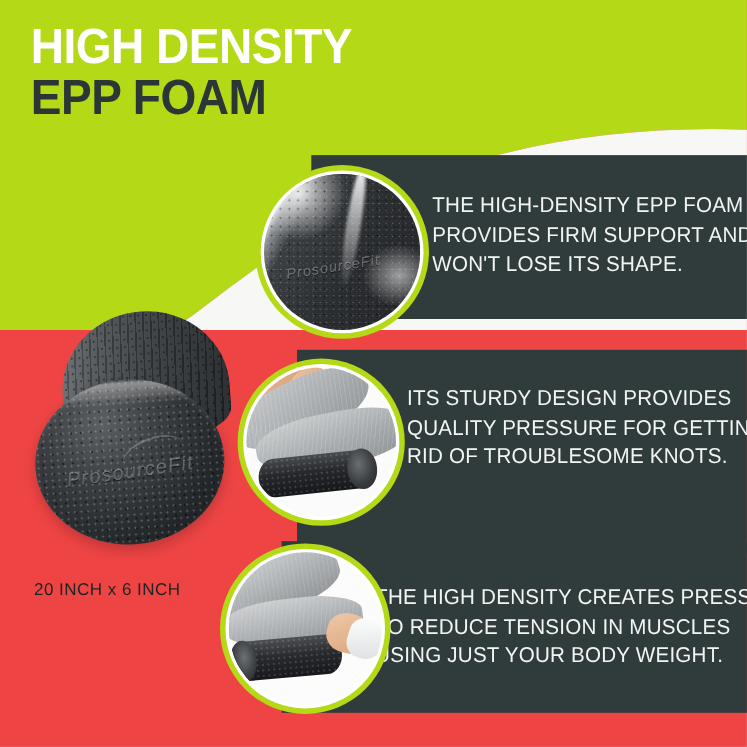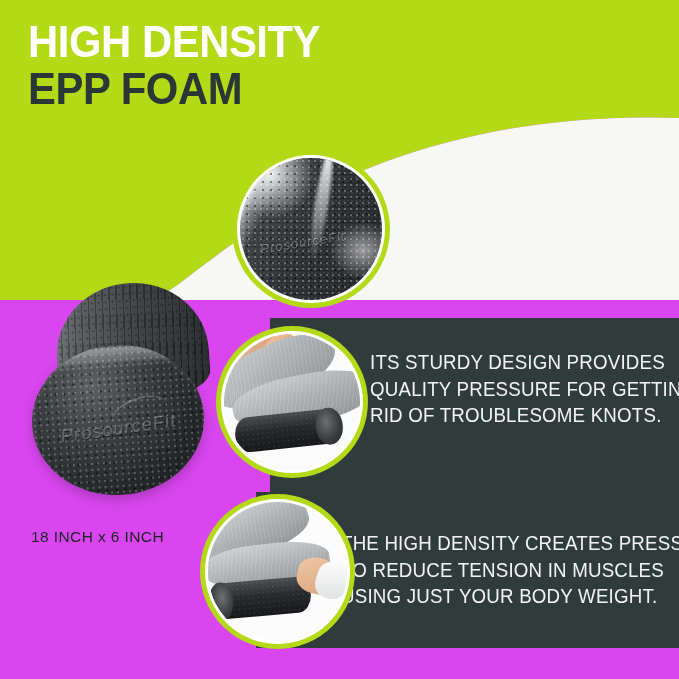--- a/index.html
+++ b/index.html
@@ -4,21 +4,21 @@
 <style>
   html,body{margin:0;padding:0;background:#fff;}
   body{
     font-family:"Liberation Sans","DejaVu Sans",sans-serif;
     -webkit-font-smoothing:antialiased;
   }
   #page{
     position:relative;
     width:679px;height:679px;
     overflow:hidden;
-    background:#d946ef;
+    background:#ef4444;
   }
 
   
   .header-green{
     position:absolute;left:0;top:0;width:679px;height:300px;
     overflow:hidden;
     z-index:1;
   }
   .header-green .fill{
     position:absolute;left:0;top:0;width:679px;height:300px;
@@ -322,20 +322,25 @@
       <path d="M0,0 H679 V118 C520,112 380,150 276,215 C205,259 165,300 150,300 H0 Z" fill="#b4d916"></path>
       <path d="M679,118 C520,112 380,150 276,215 C205,259 165,300 150,300 H679 Z" fill="#f7f7f5"></path>
     </svg>
   </div>
 
   <div class="header-title-wrap">
     <div class="title-line1">HIGH DENSITY</div>
     <div class="title-line2">EPP FOAM</div>
   </div>
 
+  <div class="panel panel-1">
+    <div class="panel-text" style="top:33px">THE HIGH-DENSITY EPP FOAM</div>
+    <div class="panel-text" style="top:59.5px">PROVIDES FIRM SUPPORT AND</div>
+    <div class="panel-text" style="top:86px">WON'T LOSE ITS SHAPE.</div>
+  </div>
 
   <div class="circle circle-1">
     <div class="inner-ring">
       <div class="photo">
         <div class="foam-closeup">
           <div class="speck"></div>
           <div class="sheen"></div>
           <div class="hilite-br"></div>
           <div class="emboss">ProsourceFit</div>
         </div>
@@ -406,15 +411,15 @@
       <div class="dots"></div>
     </div>
     <div class="hero-cap">
       <div class="grain"></div>
       <div class="topsheen"></div>
       <div class="swoosh"></div>
       <div class="logo">ProsourceFit</div>
     </div>
   </div>
 
-  <div class="dim-label">18 INCH x 6 INCH</div>
+  <div class="dim-label">20 INCH x 6 INCH</div>
 
 </div>
 
 </body></html>

